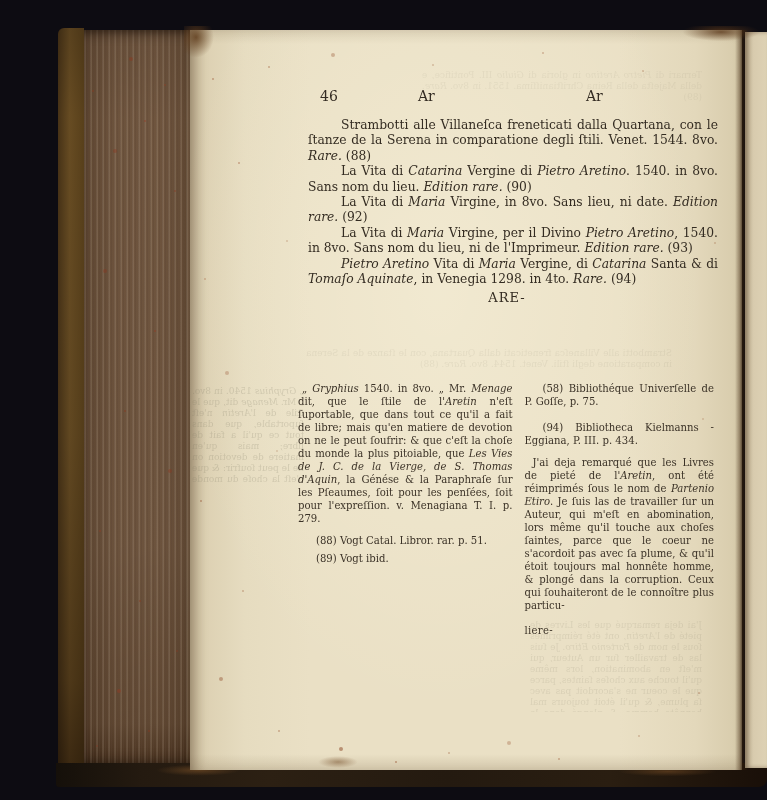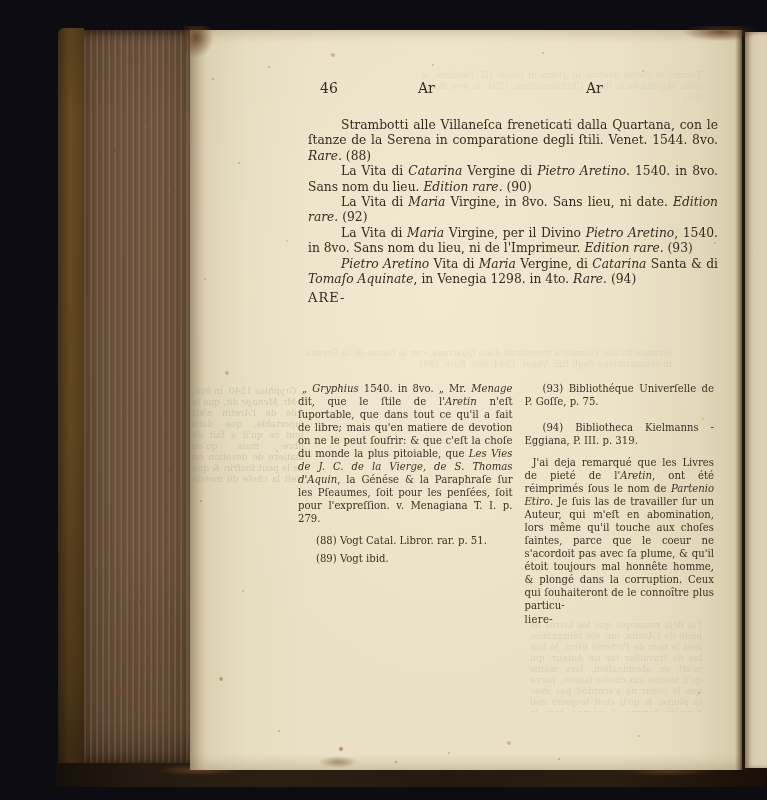--- a/index.html
+++ b/index.html
@@ -61,35 +61,35 @@
       242px 34px 0 rgba(150,80,45,.3),142px 24px 0 1px rgba(150,80,45,.35),78px 36px 0 rgba(150,80,45,.4),
       96px 210px 0 rgba(150,80,45,.25),86px 420px 0 rgba(150,80,45,.22);}
   
   .ghost{position:absolute;color:#77735e;filter:blur(.7px);transform:scaleX(-1);
     font-size:9px;line-height:11px;overflow:hidden;text-align:justify;pointer-events:none;}
   .ghost-a{left:2px;top:356px;width:112px;height:98px;opacity:.22;}
   .ghost-b{left:232px;top:40px;width:280px;height:46px;opacity:.09;}
   .ghost-c{left:340px;top:590px;width:172px;height:92px;opacity:.14;}
   .ghost-d{left:116px;top:318px;width:366px;height:40px;opacity:.10;}
   
-  .header span{position:absolute;top:50px;color:#332b22;font-size:14px;}
+  .header span{position:absolute;top:58px;color:#332b22;font-size:14px;}
   .pn{left:130px;} .ar1{left:228px;} .ar2{left:396px;}
   .main-text{position:absolute;left:118px;top:88px;width:410px;
     font-size:12.3px;line-height:15.4px;text-align:justify;color:#342c22;}
   .entry{margin:0;text-indent:33px;}
-  .catchword{text-align:left;margin:3px 12px 0 0;font-size:13px;letter-spacing:1px;}
+  .catchword{text-align:center;margin:3px 12px 0 0;font-size:13px;letter-spacing:1px;}
   .footnotes{position:absolute;left:108px;top:352px;width:416px;display:flex;gap:12px;
     color:#3b3227;}
   .fcol{font-size:10.1px;line-height:13px;text-align:justify;}
   .fcol-left{width:215px;} .fcol-right{width:190px;}
   .fnote{margin:0 0 5px;}
   .hang{text-indent:4px;margin-bottom:9px;}
   .num{text-indent:18px;}
   .n90,.n92{margin-bottom:9px;} .n93{margin-bottom:13px;} .n94{margin-bottom:9px;}
-  .fpara{text-indent:8px;margin-bottom:1px;}
+  .fpara{text-indent:8px;margin-bottom:12px;}
   .catchword-sm{text-align:left;margin-right:2px;font-size:10.1px;letter-spacing:.3px;}
   i{font-style:italic;}
 </style>
 </head>
 <body>
 
 <div class="scene">
   <div class="board-edge"></div>
   <div class="fore-edge">
     <div class="fe-speckles"></div>
@@ -118,22 +118,22 @@
       <div class="catchword">ARE-</div>
     </div>
 
     <div class="footnotes">
       <div class="fcol fcol-left">
         <p class="fnote hang"><span>„ </span><i>Gryphius</i><span> 1540. in 8vo. „ Mr. </span><i>Menage</i><span> dit, que le ſtile de l'</span><i>Aretin</i><span> n'eſt ſuportable, que dans tout ce qu'il a fait de libre; mais qu'en matiere de devotion on ne le peut ſoufrir: &amp; que c'eſt la choſe du monde la plus pitoiable, que </span><i>Les Vies de J. C. de la Vierge, de S. Thomas d'Aquin</i><span>, la Génése &amp; la Paraphraſe ſur les Pſeaumes, ſoit pour les penſées, ſoit pour l'expreſſion. v. Menagiana T. I. p. 279.</span></p>
         <p class="fnote num"><span>(88) Vogt Catal. Libror. rar. p. 51.</span></p>
         <p class="fnote num"><span>(89) Vogt ibid.</span></p>
       </div>
       <div class="fcol fcol-right">
-        <p class="fnote num n93"><span>(93) Bibliothéque Univerſelle de P. Goſſe, p. 75.</span></p>
-        <p class="fnote num n94"><span>(94) Bibliotheca Kielmanns - Eggiana, P. III. p. 319.</span></p>
+        <p class="fnote num n93"><span>(58) Bibliothéque Univerſelle de P. Goſſe, p. 75.</span></p>
+        <p class="fnote num n94"><span>(94) Bibliotheca Kielmanns - Eggiana, P. III. p. 434.</span></p>
         <p class="fnote fpara"><span>J'ai deja remarqué que les Livres de pieté de l'</span><i>Aretin</i><span>, ont été réimprimés ſous le nom de </span><i>Partenio Etiro</i><span>. Je ſuis las de travailler ſur un Auteur, qui m'eſt en abomination, lors même qu'il touche aux choſes ſaintes, parce que le coeur ne s'acordoit pas avec ſa plume, &amp; qu'il étoit toujours mal honnête homme, &amp; plongé dans la corruption. Ceux qui ſouhaiteront de le connoître plus particu-</span></p>
         <div class="catchword-sm">liere-</div>
       </div>
     </div>
   </div>
 
   <div class="gutter"></div>
   <div class="next-page"></div>
   <div class="corner-wear"></div>
   <div class="smudge-tr"></div>

